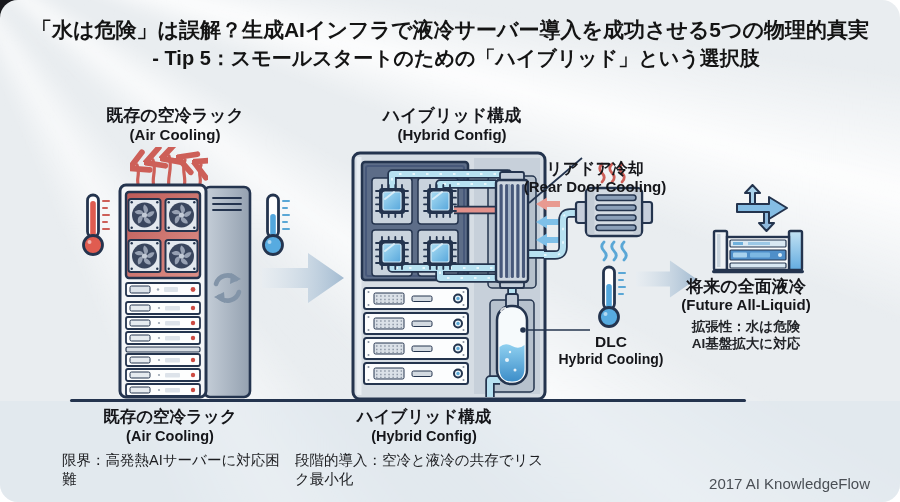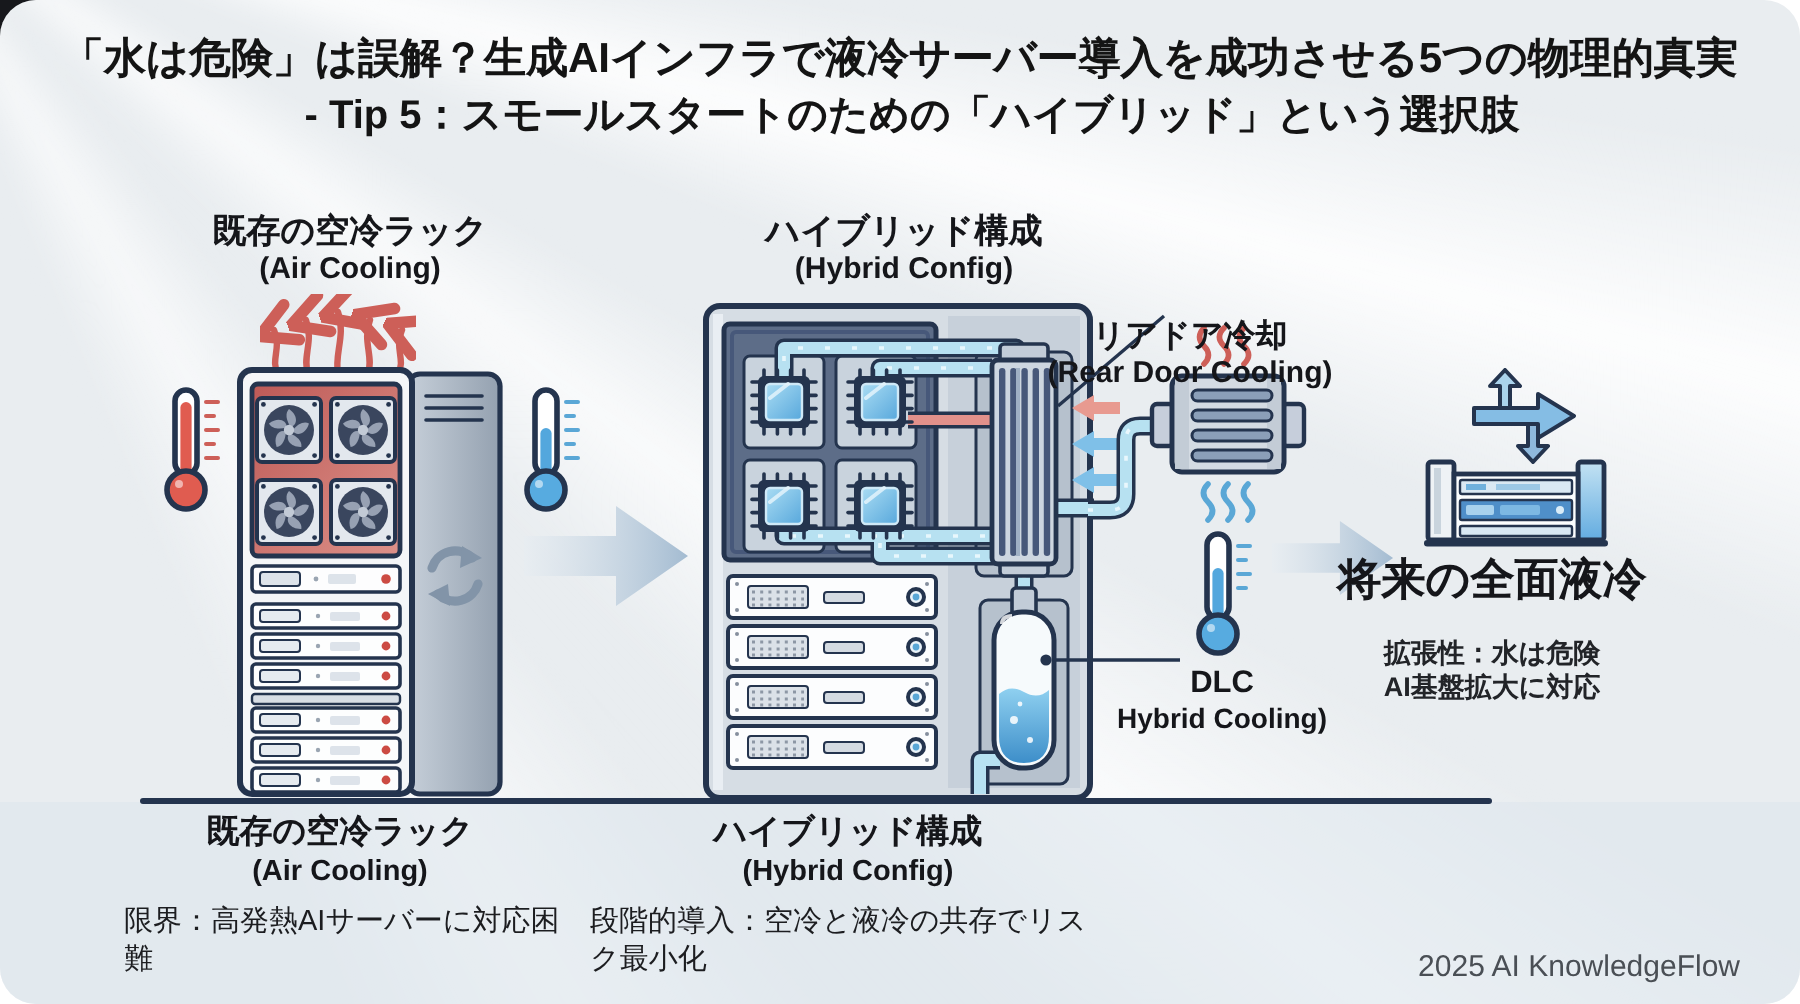--- a/index.html
+++ b/index.html
@@ -417,33 +417,34 @@
       <rect x="21" y="16" width="10" height="3" fill="#6fb0dc"></rect>
         <rect x="36" y="16" width="22" height="3" fill="#9cc8e6"></rect>
       <rect x="18" y="24" width="56" height="10" rx="1" fill="#4f8fc9" stroke="#24344e" stroke-width="1.2"></rect>
       <rect x="21" y="26.5" width="14" height="5" rx="1" fill="#a8d2ee"></rect>
       <rect x="38" y="26.5" width="20" height="5" rx="1" fill="#7db8e2"></rect>
       <circle cx="68" cy="29" r="2" fill="#d9ecf8"></circle>
       <rect x="18" y="37" width="56" height="5" rx="1" fill="#d9e8f3" stroke="#24344e" stroke-width="1.2"></rect>
       <rect x="0" y="44" width="92" height="3.2" rx="1.6" fill="#24344e"></rect>
     </svg>
 
-    <div class="future-label" style="top:275px; font-size:22px;">将来の全面液冷</div>
+    <div class="future-label" style="top:275px; font-size:17px;">将来の全面液冷</div>
+    <div class="future-label" style="top:296px; font-size:15px;">(Future All-Liquid)</div>
     <div class="future-note" style="top:318px;">拡張性：水は危険</div>
     <div class="future-note" style="top:335px;">AI基盤拡大に対応</div>
 
     <div class="ground"></div>
 
     <div class="cap" style="left:95px; top:407px; width:150px;">
       <div class="jp">既存の空冷ラック</div>
       <div class="en">(Air Cooling)</div>
     </div>
     <div class="note" style="left:62px; top:451px; width:220px;">限界：高発熱AIサーバーに対応困難</div>
 
     <div class="cap" style="left:349px; top:407px; width:150px;">
       <div class="jp">ハイブリッド構成</div>
       <div class="en">(Hybrid Config)</div>
     </div>
     <div class="note" style="left:295px; top:451px; width:260px;">段階的導入：空冷と液冷の共存でリスク最小化</div>
 
-    <div class="credit">2025 AI KnowledgeFlow</div>
+    <div class="credit">2017 AI KnowledgeFlow</div>
   </div>
 </div>
 
 </body></html>

